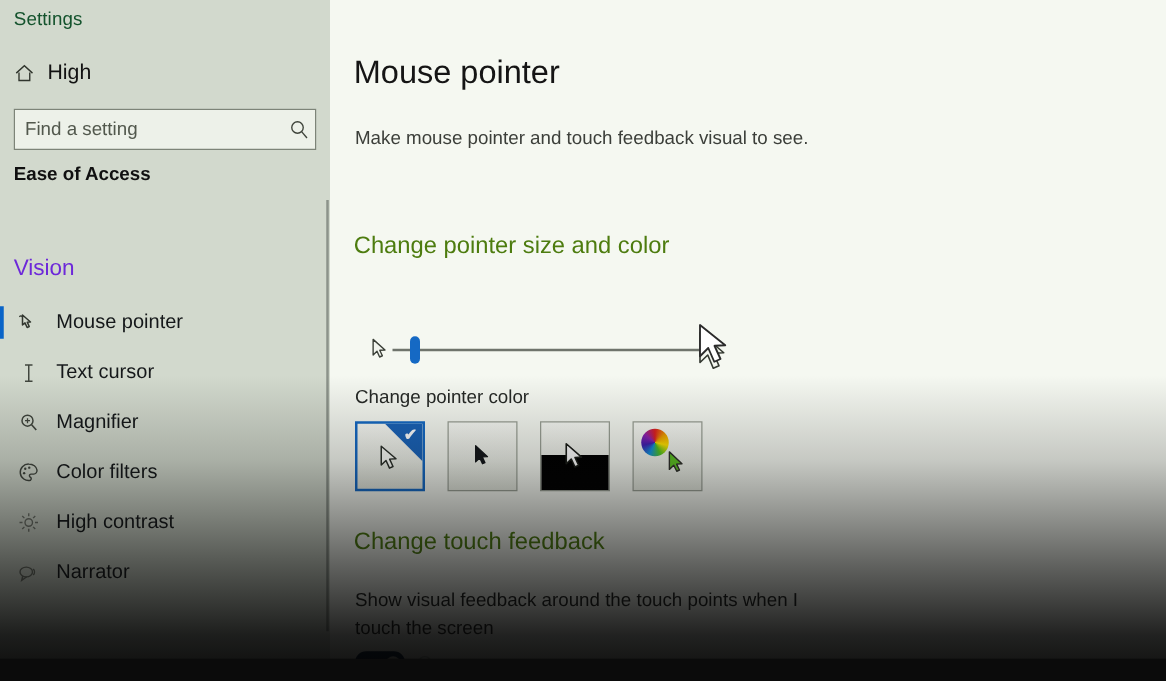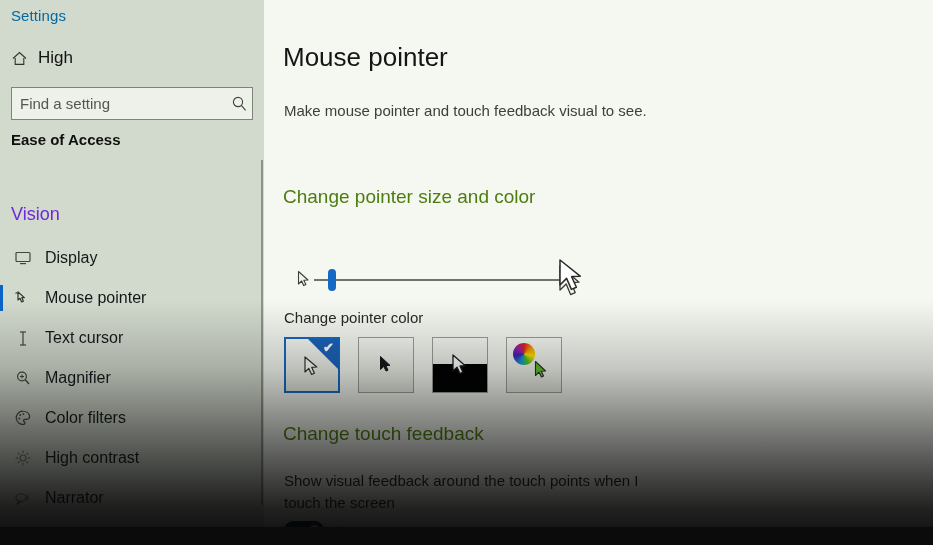--- a/index.html
+++ b/index.html
@@ -17,21 +17,21 @@
     position:absolute;left:0;top:0;width:264px;height:545px;
     background:#d2d9cd;
   }
   #content{
     position:absolute;left:264px;top:0;width:669px;height:545px;
     background:#f5f8f1;
   }
 
   .settings-title{
     position:absolute;left:11px;top:7px;
-    font-size:15px;color:#0369a1;letter-spacing:.1px;
+    font-size:15px;color:#14532d;letter-spacing:.1px;
   }
 
   .home-row{
     position:absolute;left:10px;top:44px;width:244px;height:28px;
     display:flex;align-items:center;gap:10px;
   }
   .home-row .glyph{width:18px;height:18px;display:flex;align-items:center;justify-content:center;}
   .home-label{font-size:17px;color:#121212;}
 
   .search-box{
@@ -163,30 +163,20 @@
           </svg>
         </span>
       </div>
 
       <div class="cat-title">Ease of Access</div>
 
       <div class="group-label">Vision</div>
 
       <div class="nav">
 
-        <div class="nav-item">
-
-          <span class="nav-ico">
-            <svg width="18" height="16" viewBox="0 0 18 16">
-              <rect x="2" y="2.5" width="14" height="9" rx="1" fill="none" stroke="#41463e" stroke-width="1.2"></rect>
-              <line x1="6" y1="13.6" x2="12" y2="13.6" stroke="#41463e" stroke-width="1.2"></line>
-            </svg>
-          </span>
-          <span class="nav-label">Display</span>
-        </div>
 
         <div class="nav-item selected">
           <span class="sel-bar"></span>
           <span class="nav-ico">
             <svg width="20" height="18" viewBox="0 0 20 18">
               <path d="M5 3 L5 11 L7 9.3 L8.7 13 L10.4 12.2 L8.8 8.7 L11.4 8.6 Z" fill="none" stroke="#32372f" stroke-width="1.2" stroke-linejoin="round"></path>
               <path d="M2.5 4.5 q1.2 -1.6 2.4 0" fill="none" stroke="#32372f" stroke-width="1.1"></path>
             </svg>
           </span>
           <span class="nav-label">Mouse pointer</span>

